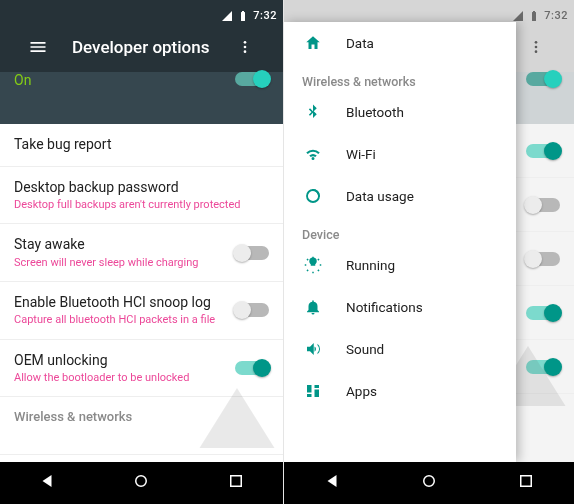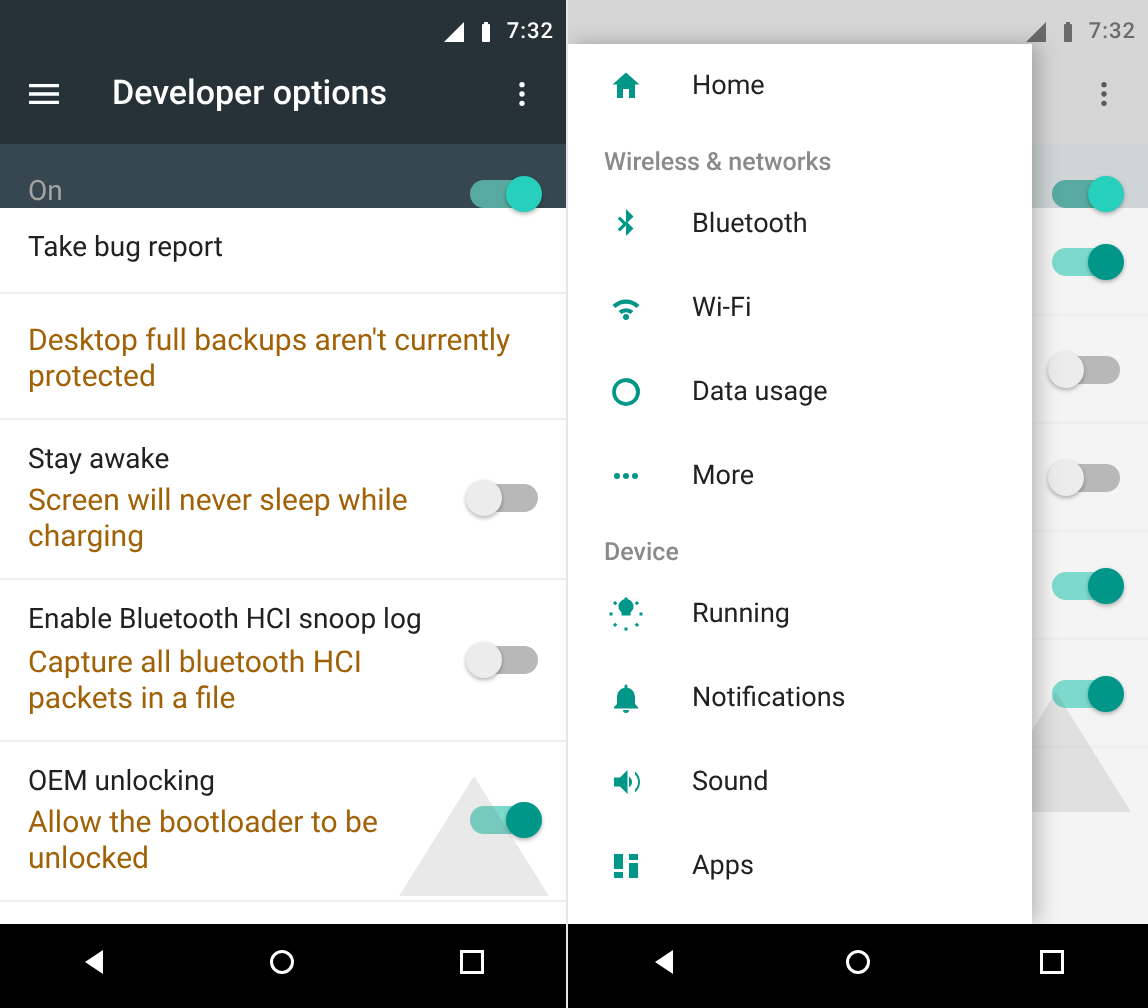--- a/index.html
+++ b/index.html
@@ -9,37 +9,37 @@
   .p1 { width: 284px; border-right: 1px solid #e5e5e5; }
   .p2 { width: 290px; }
 
   
   .statusbar { height: 22px; background: #263238; color: #fff; display: flex; align-items: flex-end; justify-content: flex-end; padding: 0 6px; font-size: 11px; gap: 4px; }
   .p2 .statusbar { background: #d6d6d6; color: #6b6b6b; }
   .sb-icon svg { width: 12px; height: 12px; fill: currentColor; display: block; }
   .sb-time { font-weight: 500; letter-spacing: .5px; }
 
   
-  .appbar { height: 50px; background: #263238; color: #fff; display: flex; align-items: center; padding: 0 12px; }
+  .appbar { height: 50px; background: #263238; color: #fff; display: flex; align-items: center; padding: 0 28px; }
   .appbar .title { font-size: 17px; font-weight: 500; margin-left: 24px; flex: 1; }
   .hamburger, .dots { width: 20px; display:flex; align-items:center; justify-content:center; }
   .hamburger svg, .dots svg { fill: #fff; }
   .p2 .appbar { background: #d6d6d6; }
   .p2 .appbar .dots svg { fill: #5a5a5a; }
 
   
-  .master { background: #36474f; color: #a3a3a3; height: 32px; display:flex; align-items:flex-end; padding: 0 14px; font-size: 14px; }
+  .master { background: #36474f; color: #84cc16; height: 52px; display:flex; align-items:flex-start; padding: 0 14px; font-size: 14px; }
   .master .sp { flex: 1; }
 
   
   .list { }
   .item { padding: 12px 14px; border-bottom: 1px solid #eee; display:flex; align-items:center; gap: 12px; justify-content: center; }
   .item .txt { flex: 1; min-width: 0; }
   .item .ttl { font-size: 14px; color: #212121; line-height: 1.25; }
-  .item .sub { font-size: 15px; color: #a16207; margin-top: 2px; line-height: 1.2; }
+  .item .sub { font-size: 11px; color: #ec4899; margin-top: 2px; line-height: 1.2; }
   .section-hdr { padding: 12px 14px 6px; font-size: 13px; color: #8a8a8a; font-weight: 500; }
   .navbar { position:absolute; bottom:0; left:0; right:0; height: 42px; background:#000; display:flex; justify-content:space-around; align-items:center; }
   .navbar svg { fill:#fff; width:18px; height:18px; }
 
   
   .switch { width: 34px; height: 14px; border-radius: 8px; position: relative; flex: none; }
   .switch::after { content:""; position:absolute; width:18px; height:18px; border-radius:50%; top:-2px; box-shadow: 0 1px 2px rgba(0,0,0,.3); }
   .switch.off { background:#b8b8b8; }
   .switch.off::after { left:-2px; background:#ececec; }
   .switch.on { background:#7cdacd; }
@@ -105,20 +105,21 @@
       <span class="switch on"></span>
     </div>
     <div class="list" id="p1-list">
         <div class="item">
           <div class="txt">
             <div class="ttl">Take bug report</div>
           </div>
         </div>
         <div class="item">
           <div class="txt">
+            <div class="ttl">Desktop backup password</div>
             <div class="sub">Desktop full backups aren't currently protected</div>
           </div>
         </div>
         <div class="item">
           <div class="txt">
             <div class="ttl">Stay awake</div>
             <div class="sub">Screen will never sleep while charging</div>
           </div>
           <span class="switch off"></span>
         </div>
@@ -221,21 +222,21 @@
           </svg></div>
     </div>
     <div class="drawer">
       <div class="drawer-list" id="drawer-list">
           <div class="drow">
             <span class="icon">
               <svg viewBox="0 0 24 24">
                 <path d="M12 3l9 8h-3v9h-4v-6H10v6H6v-9H3z"></path>
               </svg>
             </span>
-            <span class="label">Home</span>
+            <span class="label">Data</span>
           </div>
           <div class="dsec">Wireless &amp; networks</div>
           <div class="drow">
             <span class="icon">
               <svg viewBox="0 0 24 24">
                 <path d="M12 2l5 5-4 4 4 4-5 5V13l-4 4-1.5-1.5L10 12 6.5 8.5 8 7l4 4V2z"></path>
               </svg>
             </span>
             <span class="label">Bluetooth</span>
           </div>
@@ -248,30 +249,20 @@
             <span class="label">Wi-Fi</span>
           </div>
           <div class="drow">
             <span class="icon">
               <svg viewBox="0 0 24 24">
                 <circle cx="12" cy="12" r="8" fill="none" stroke="currentColor" stroke-width="2.5"></circle>
                 <path d="M12 4a8 8 0 0 1 8 8" stroke="currentColor" stroke-width="2.5" fill="none" stroke-linecap="round"></path>
               </svg>
             </span>
             <span class="label">Data usage</span>
-          </div>
-          <div class="drow">
-            <span class="icon">
-              <svg viewBox="0 0 24 24">
-                <circle cx="6" cy="12" r="2"></circle>
-                <circle cx="12" cy="12" r="2"></circle>
-                <circle cx="18" cy="12" r="2"></circle>
-              </svg>
-            </span>
-            <span class="label">More</span>
           </div>
           <div class="dsec">Device</div>
           <div class="drow">
             <span class="icon">
               <svg viewBox="0 0 24 24">
                 <path d="M12 2a5 5 0 0 0-5 5c0 2 1 3 2 4v2h6v-2c1-1 2-2 2-4a5 5 0 0 0-5-5z"></path>
                 <circle cx="12" cy="12" r="11" fill="none" stroke="currentColor" stroke-width="0"></circle>
                 <path d="M12 1v2M12 21v2M1 12h2M21 12h2M4 4l1.5 1.5M18.5 18.5L20 20M4 20l1.5-1.5M18.5 5.5L20 4" stroke="currentColor" stroke-width="2"></path>
               </svg>
             </span>

